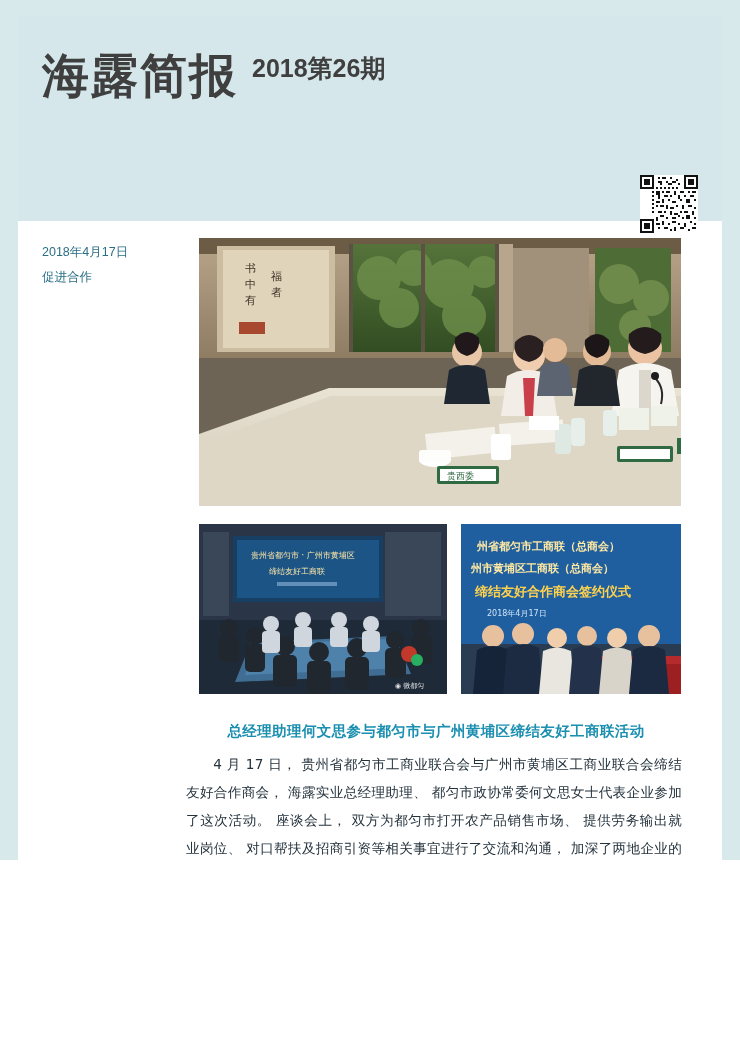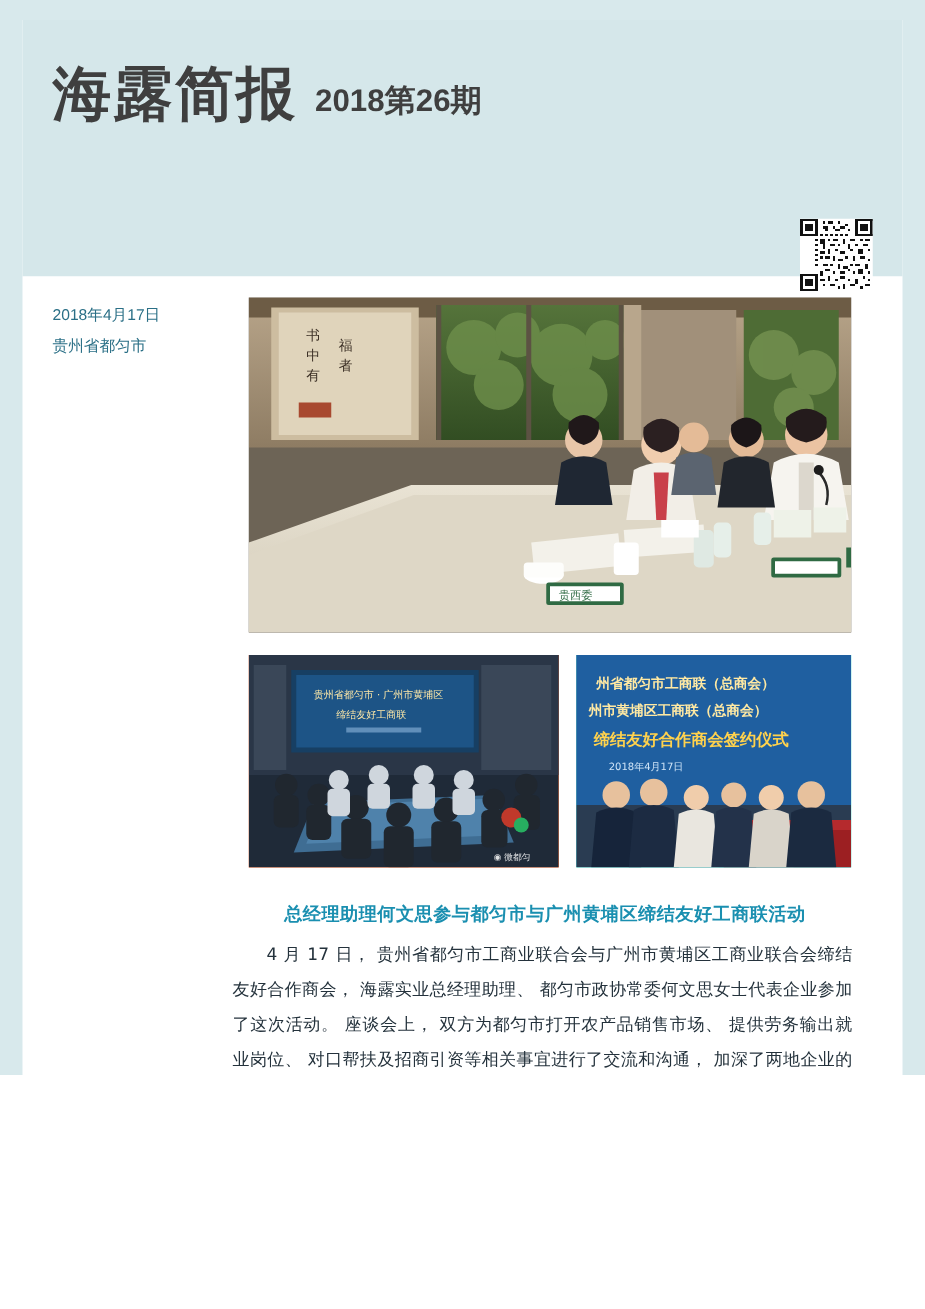--- a/index.html
+++ b/index.html
@@ -52,21 +52,21 @@
     letter-spacing: 2px;
     color: #3f3f3f;
     line-height: 1;
   }
   .title-sub {
     font-family: "Liberation Sans", sans-serif;
     font-size: 25px;
     font-weight: bold;
     color: #3f3f3f;
     margin-left: 14px;
-    margin-bottom: 2px;
+    margin-bottom: 14px;
     letter-spacing: 0px;
   }
   
   .qr {
     position: absolute;
     right: 42px;
     top: 175px;
     width: 58px;
     height: 58px;
     background: #ffffff;
@@ -97,21 +97,21 @@
     background: #6d6456;
   }
   
   .photo-bl {
     position: absolute;
     left: 199px;
     top: 524px;
     width: 248px;
     height: 170px;
     overflow: hidden;
-    background: #c2410c;
+    background: #d946ef;
   }
   
   .photo-br {
     position: absolute;
     left: 461px;
     top: 524px;
     width: 220px;
     height: 170px;
     overflow: hidden;
     background: #5eead4;
@@ -266,21 +266,21 @@
         <rect x="20" y="26" width="2" height="1"></rect>
           <rect x="24" y="27" width="1" height="1"></rect>
         <rect x="26" y="26" width="2" height="1"></rect>
         <rect x="9" y="8" width="1" height="1"></rect>
       </g>
     </svg>
   </div>
 
   <div class="meta">
     <div>2018年4月17日</div>
-    <div>贵州省都匀市</div>
+    <div>促进合作</div>
   </div>
 
   <div class="photo-main">
     <svg width="482" height="268" viewBox="0 0 482 268">
       <defs>
         <linearGradient id="wall" x1="0" y1="0" x2="0" y2="1">
           <stop offset="0" stop-color="#b8a58a"></stop>
             <stop offset="1" stop-color="#8e7c63"></stop>
         </linearGradient>
         <linearGradient id="tbl" x1="0" y1="0" x2="0" y2="1">

